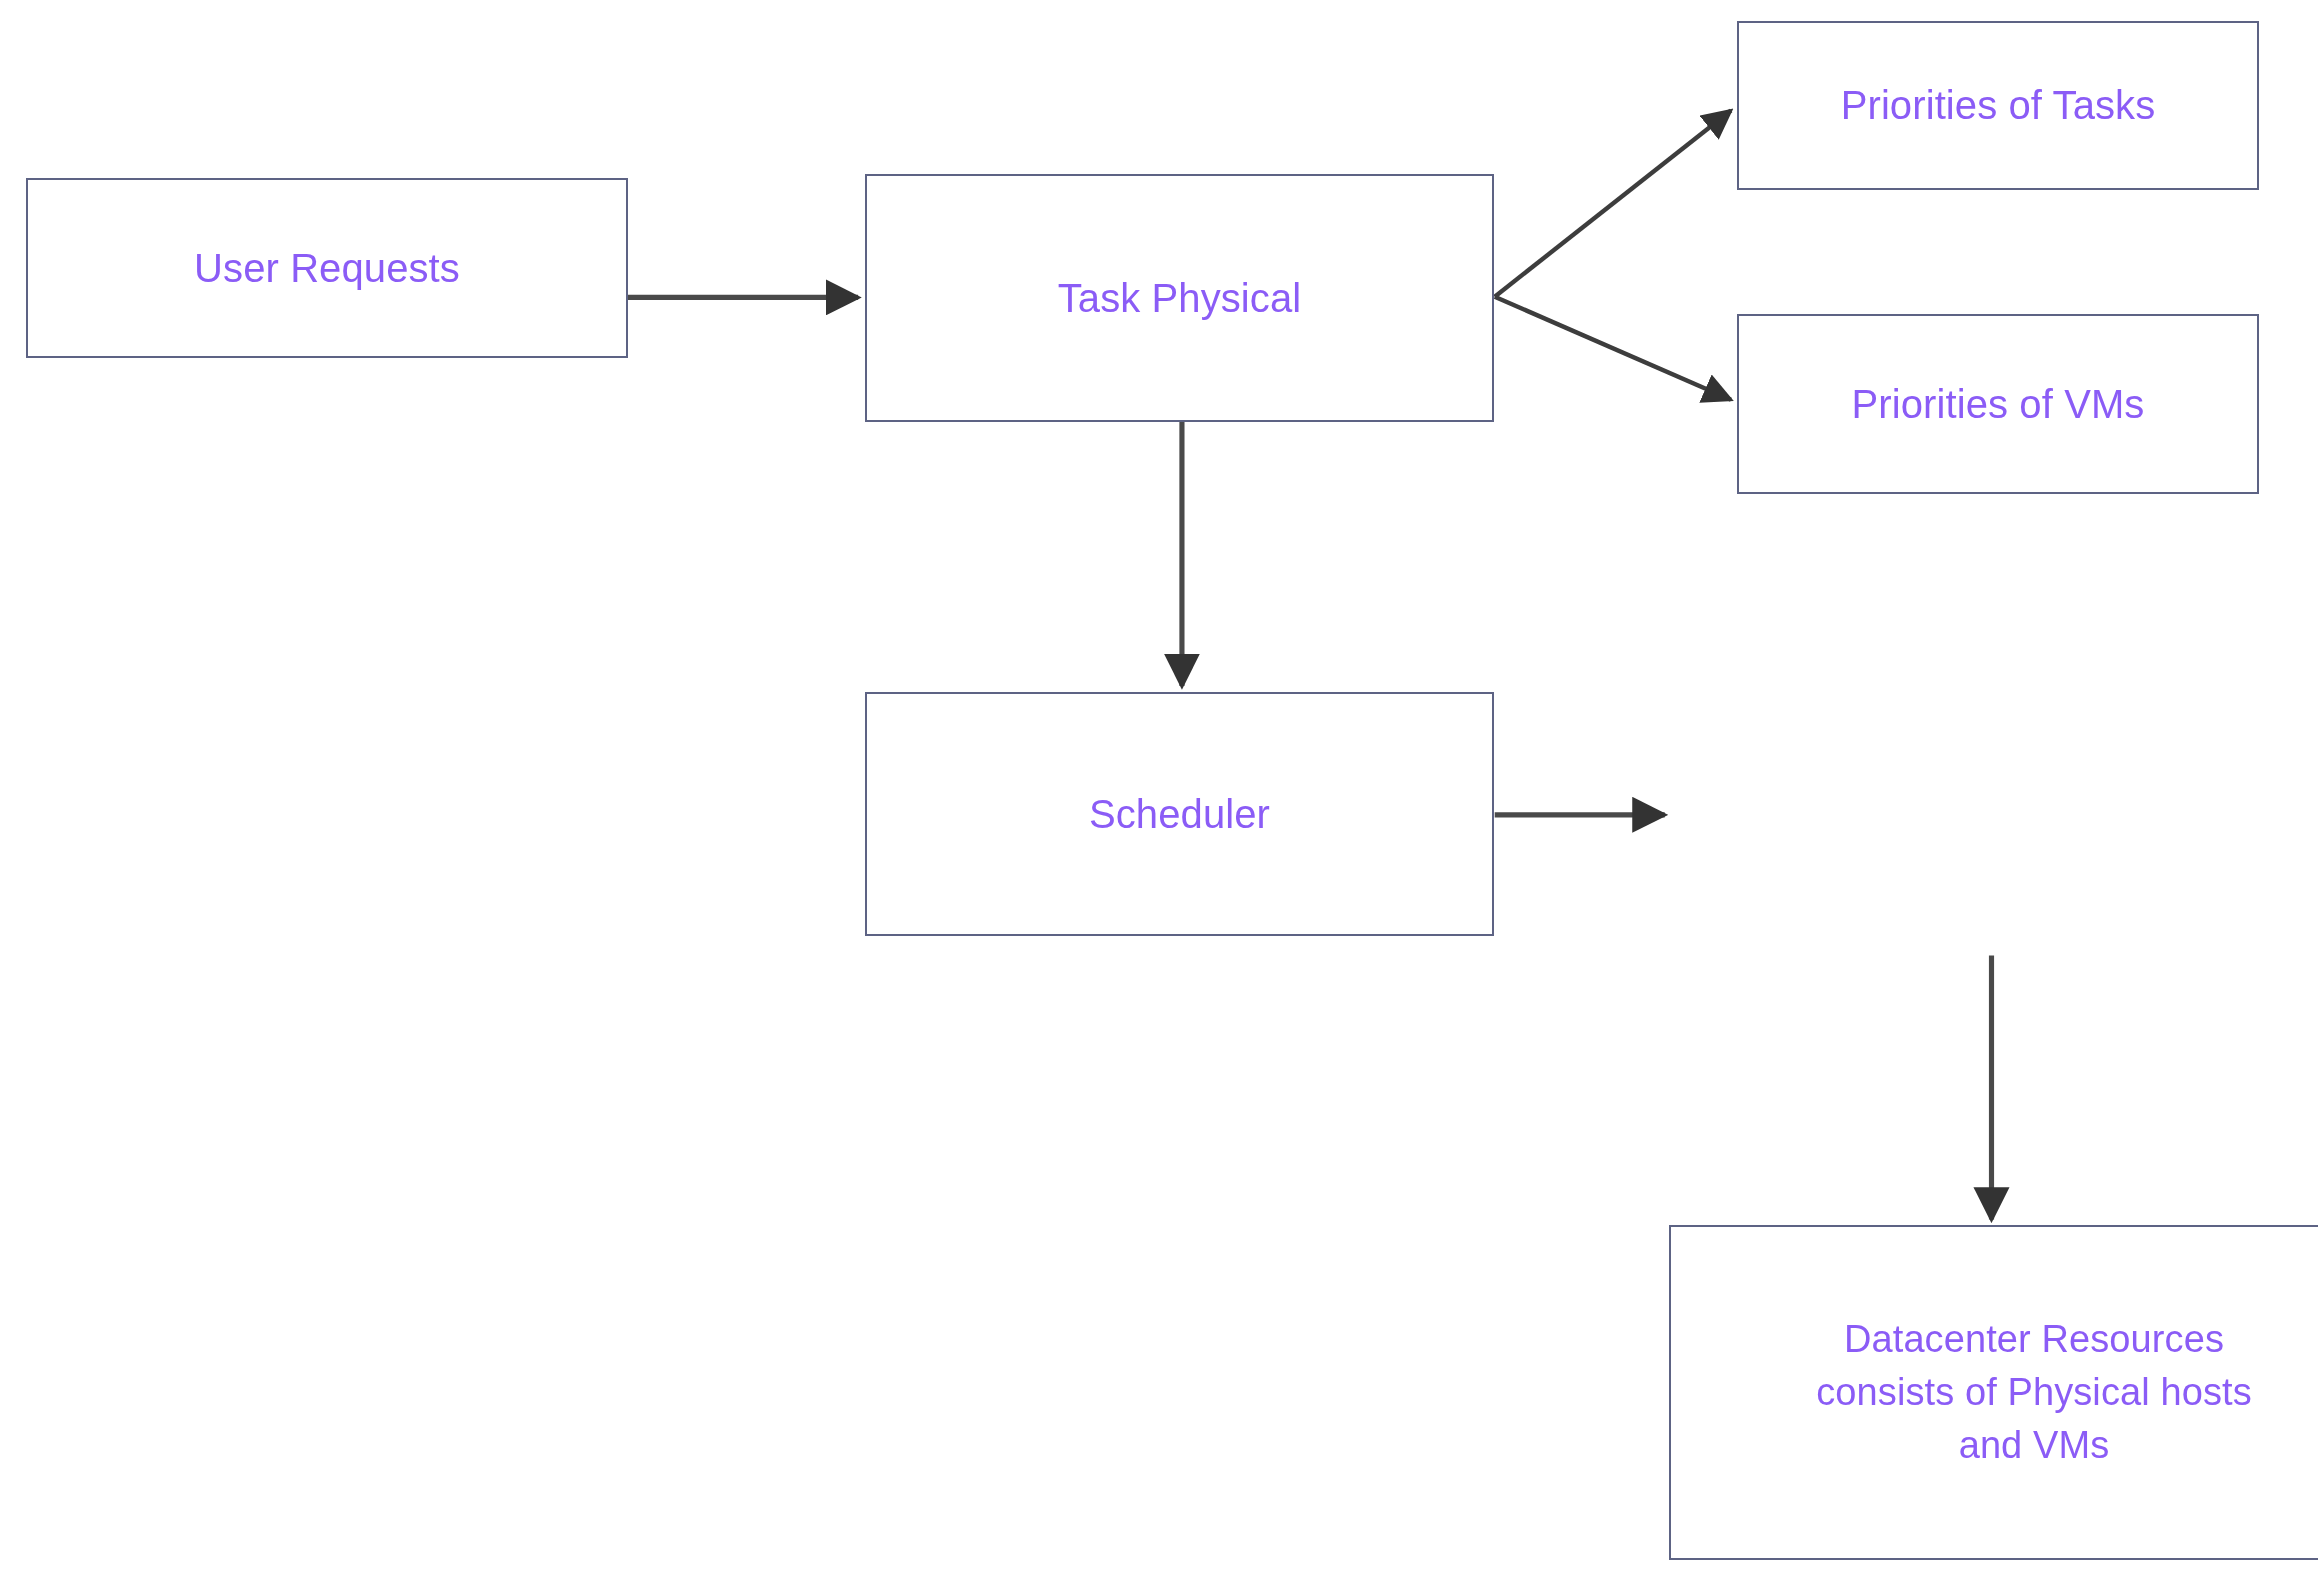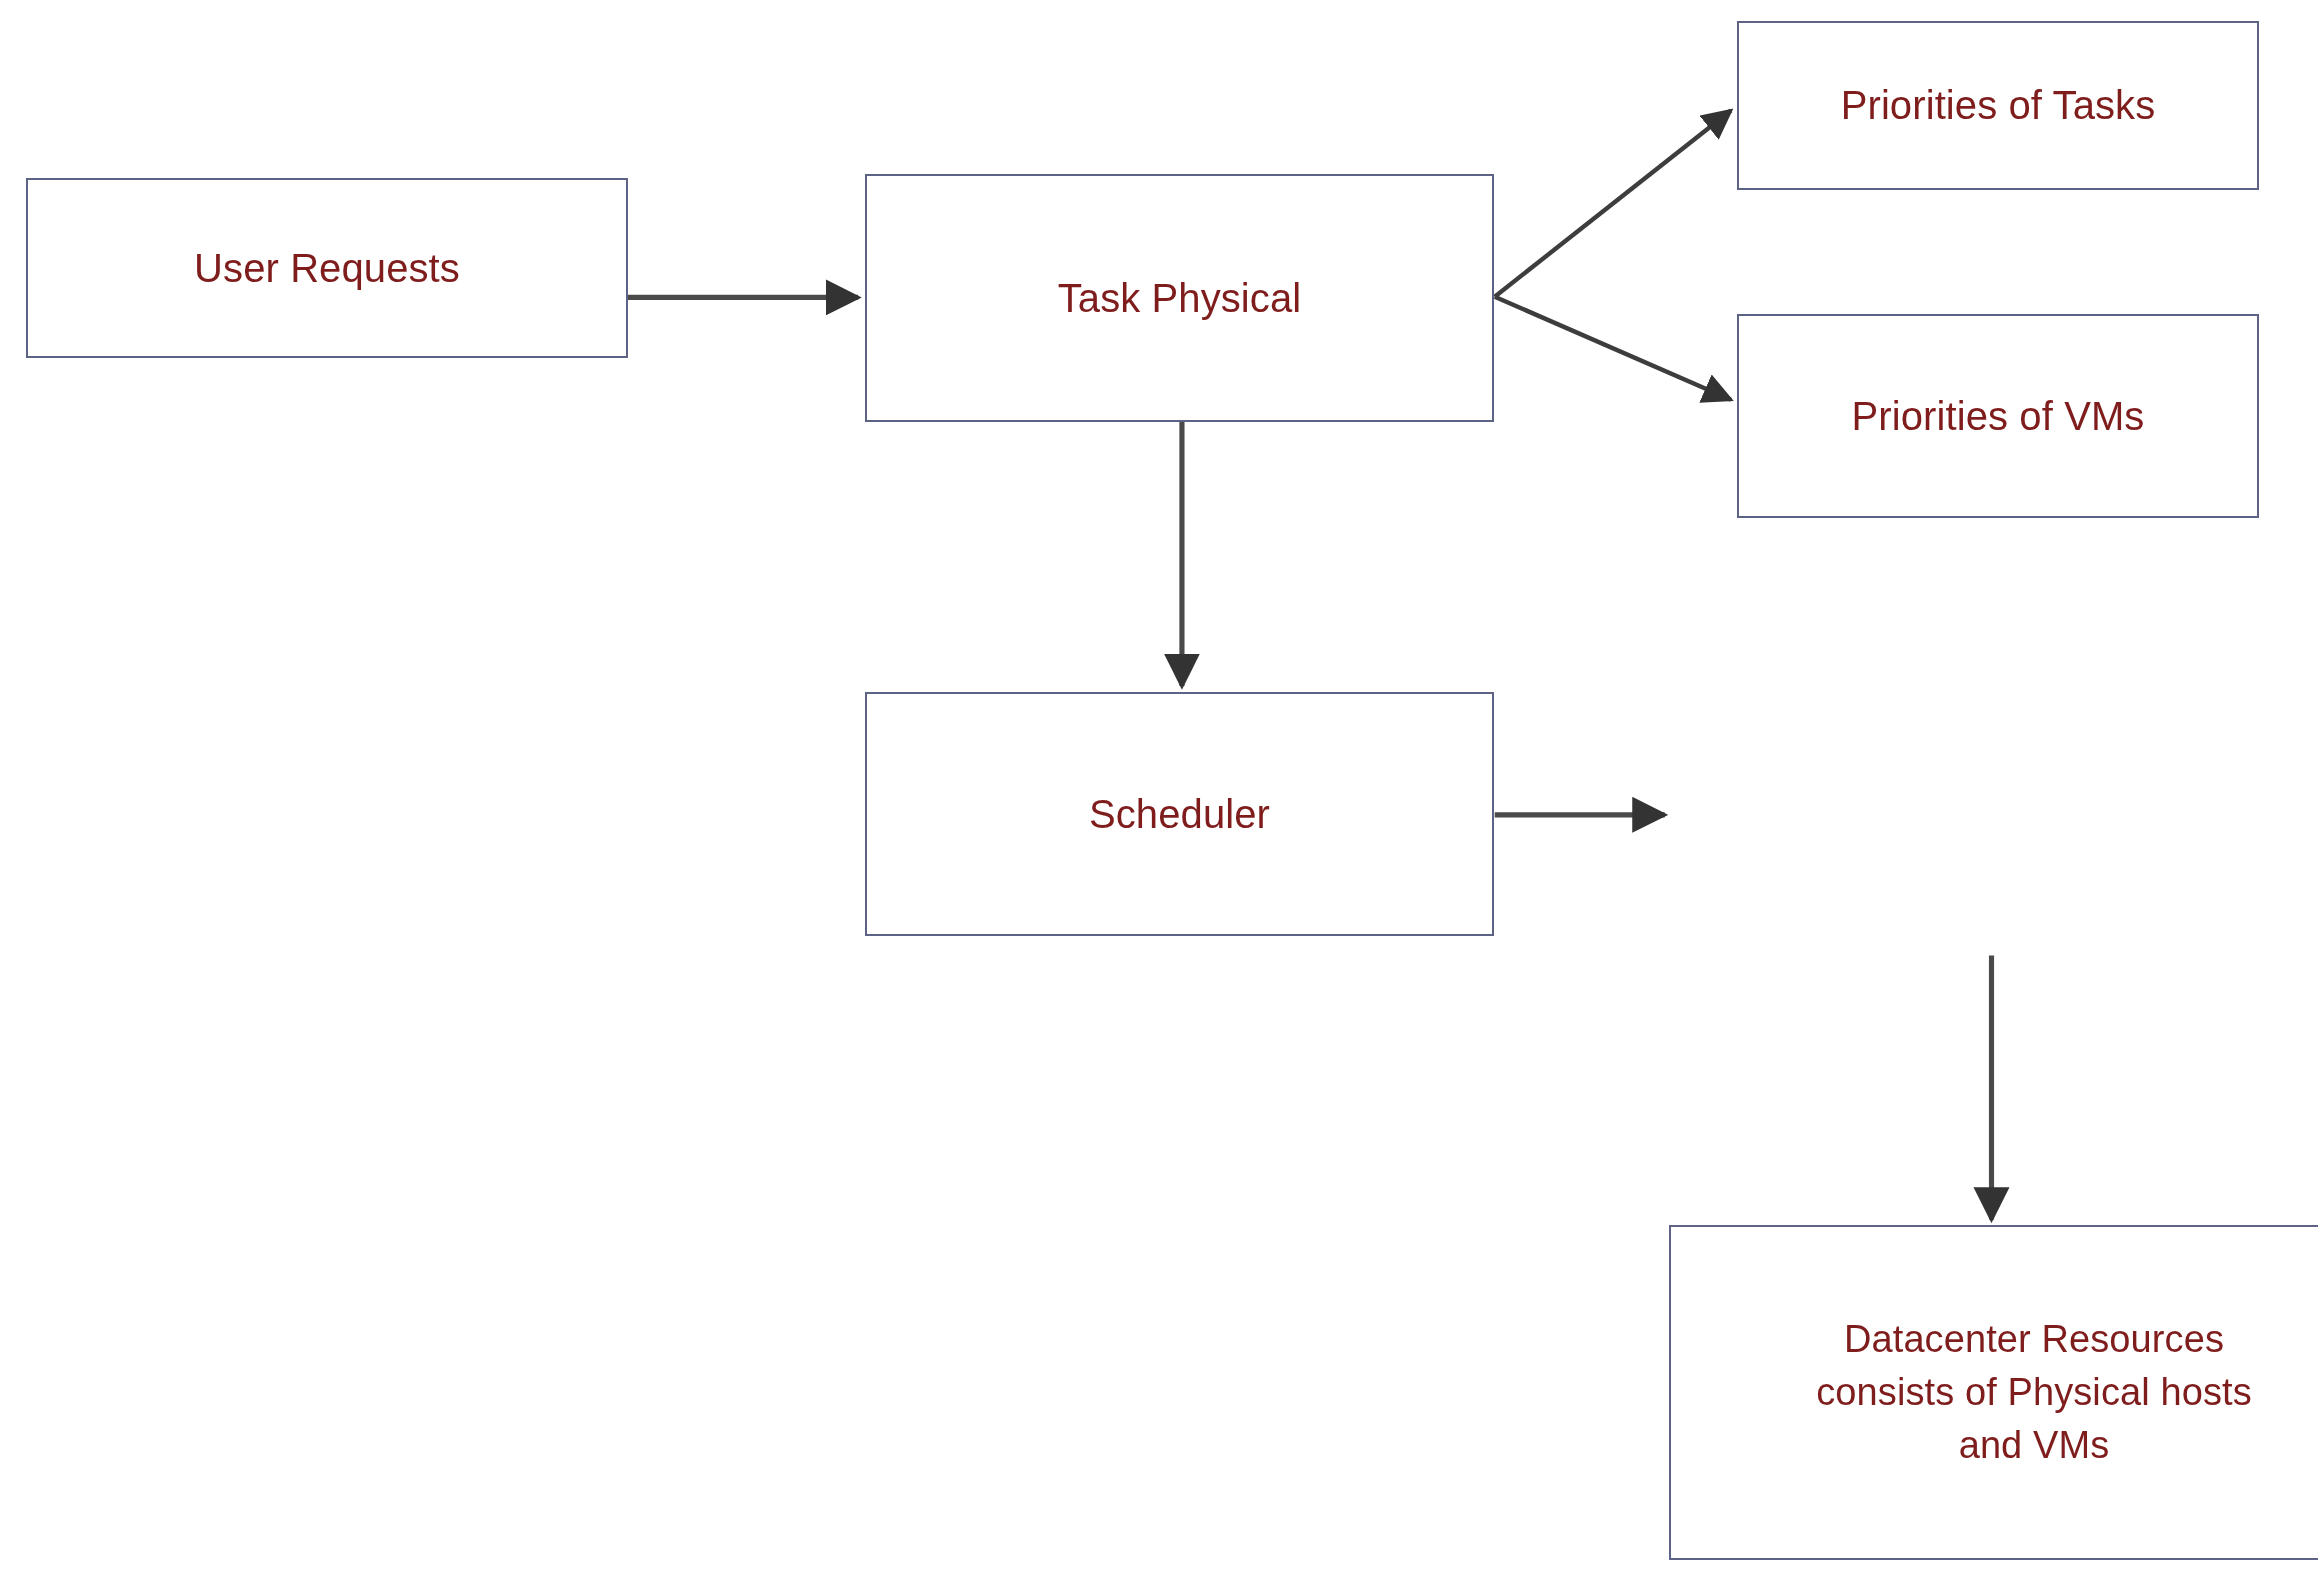--- a/index.html
+++ b/index.html
@@ -21,21 +21,21 @@
     position: absolute;
     box-sizing: border-box;
     background: #ffffff;
     border: 2.9px solid #5d6384;
     display: flex;
     align-items: center;
     justify-content: center;
     text-align: center;
   }
   .node-label {
-    color: #7f1d1d;
+    color: #8b5cf6;
     font-size: 40px;
     line-height: 52px;
     font-weight: 400;
     letter-spacing: 0.1px;
     white-space: pre-line;
     padding: 0 13.2px;
   }
   .node-label.multiline {
     font-size: 38px;
     line-height: 53px;
@@ -91,21 +91,21 @@
   </div>
 
   <div class="node" id="node-task-manager" style="left:865px; top:174px; width:629px; height:248px;">
     <span class="node-label">Task Physical</span>
   </div>
 
   <div class="node" id="node-priorities-of-tasks" style="left:1737px; top:20.6px; width:522px; height:169px;">
     <span class="node-label">Priorities of Tasks</span>
   </div>
 
-  <div class="node" id="node-priorities-of-vms" style="left:1737px; top:314px; width:522px; height:204px;">
+  <div class="node" id="node-priorities-of-vms" style="left:1737px; top:314px; width:522px; height:180px;">
     <span class="node-label">Priorities of VMs</span>
   </div>
 
   <div class="node" id="node-scheduler" style="left:865px; top:692px; width:629px; height:244px;">
     <span class="node-label">Scheduler</span>
   </div>
 
 
   <div class="node" id="node-datacenter-resources" style="left:1669px; top:1225px; width:730px; height:335px;">
     <span class="node-label multiline">Datacenter Resources

